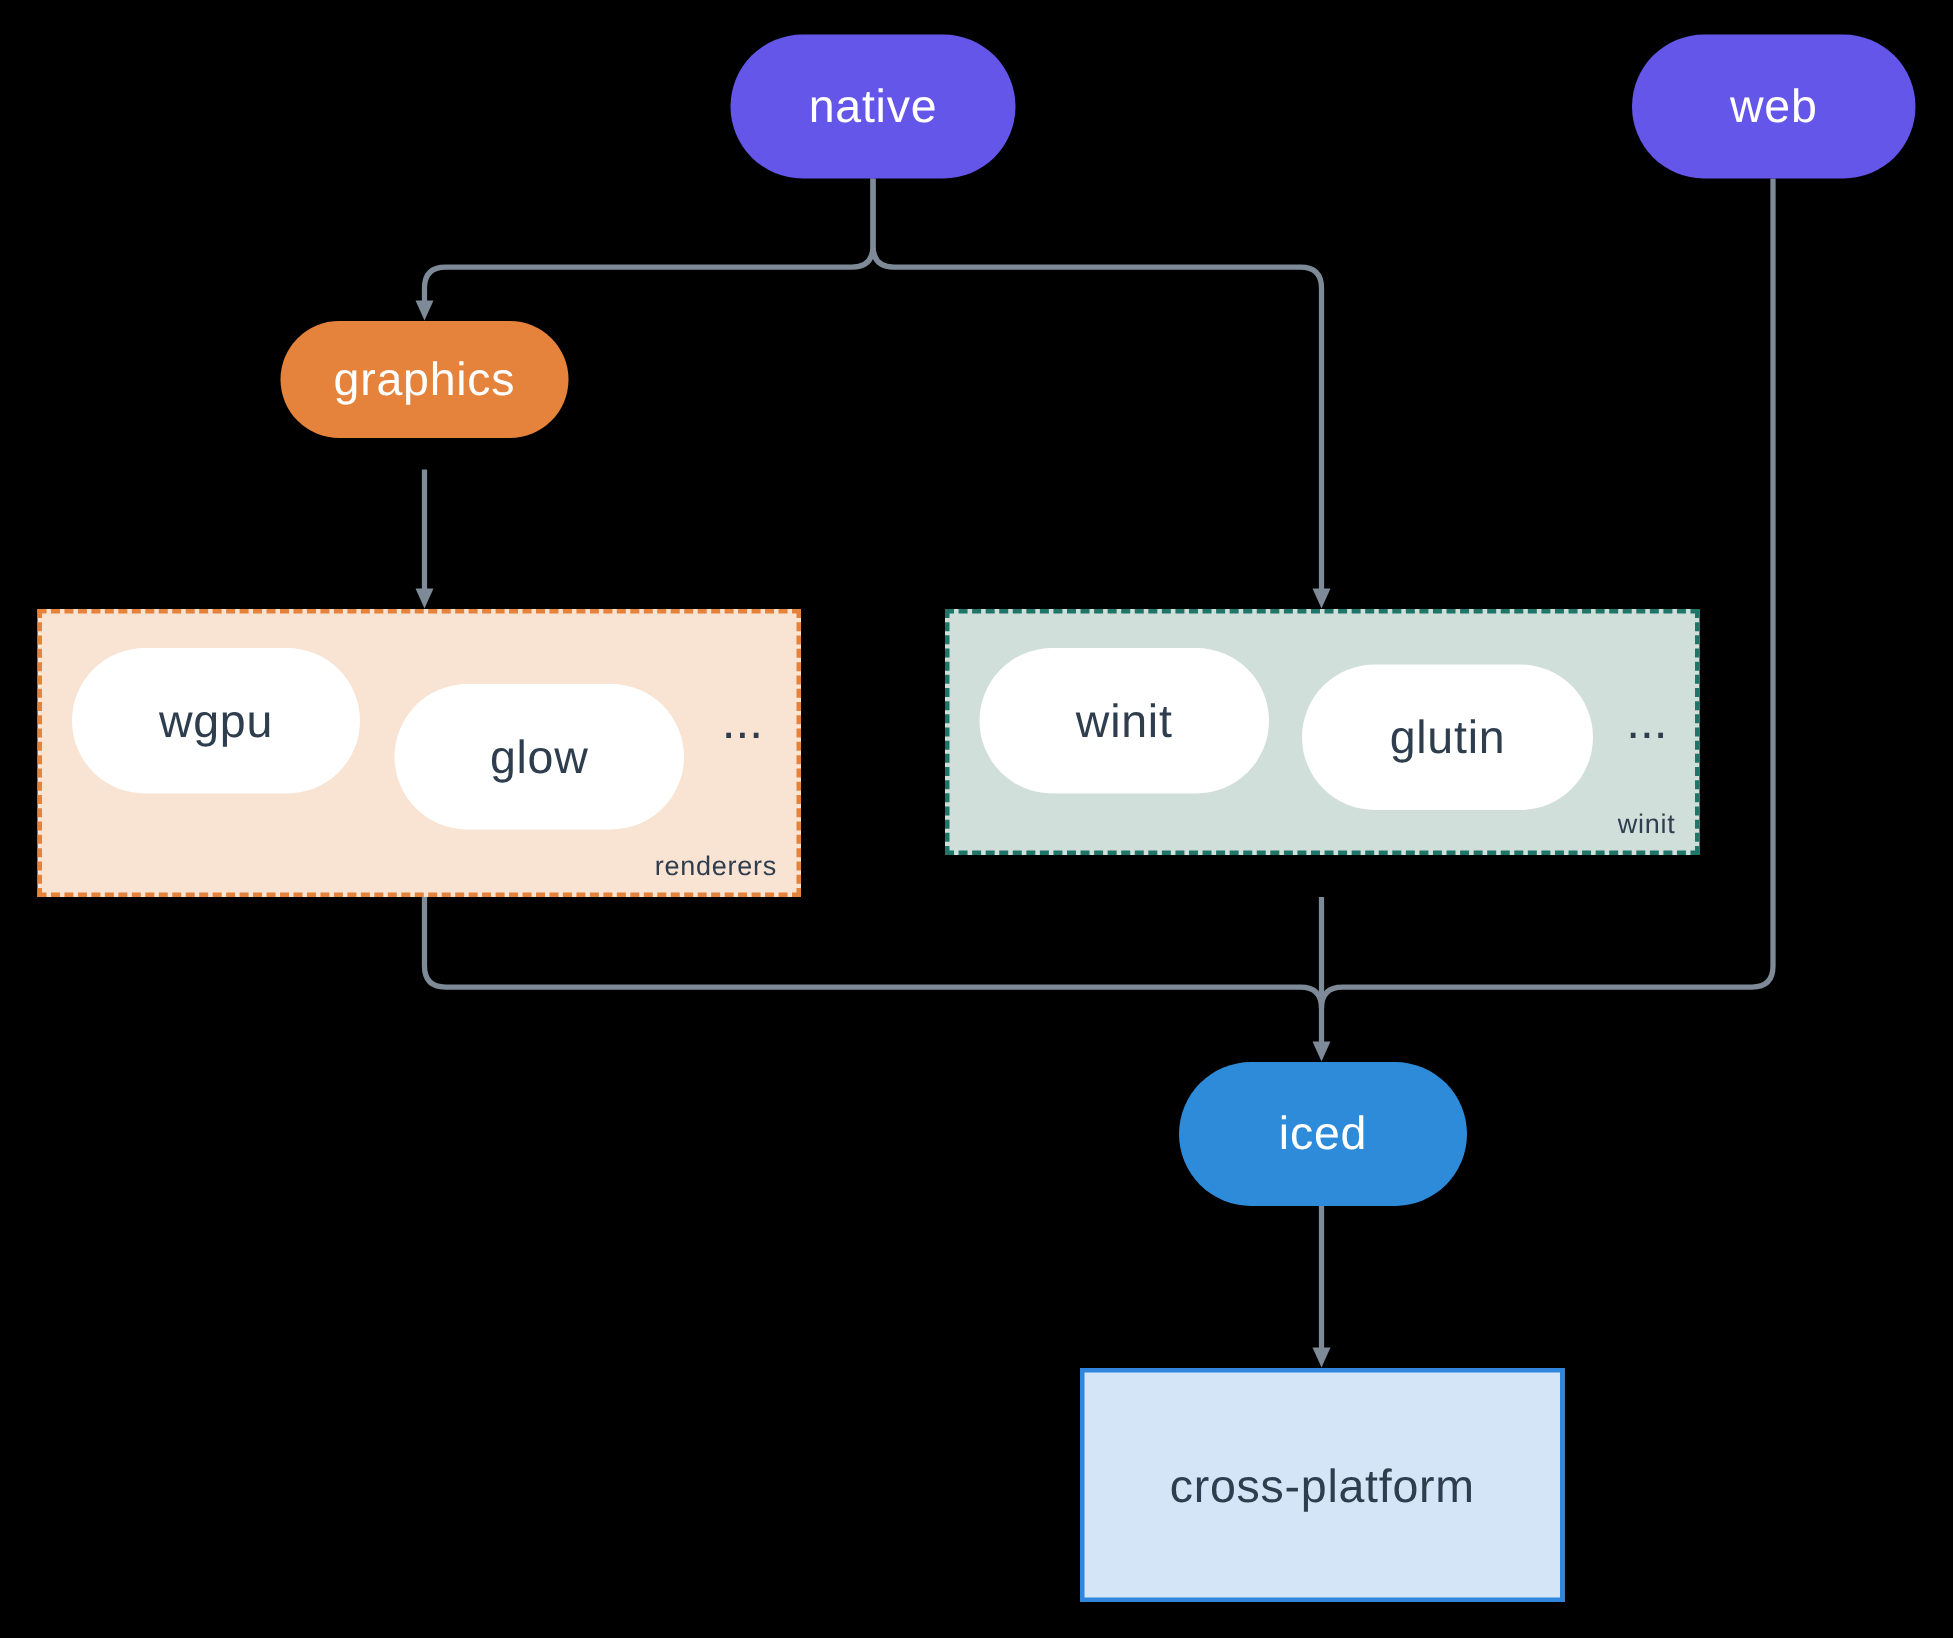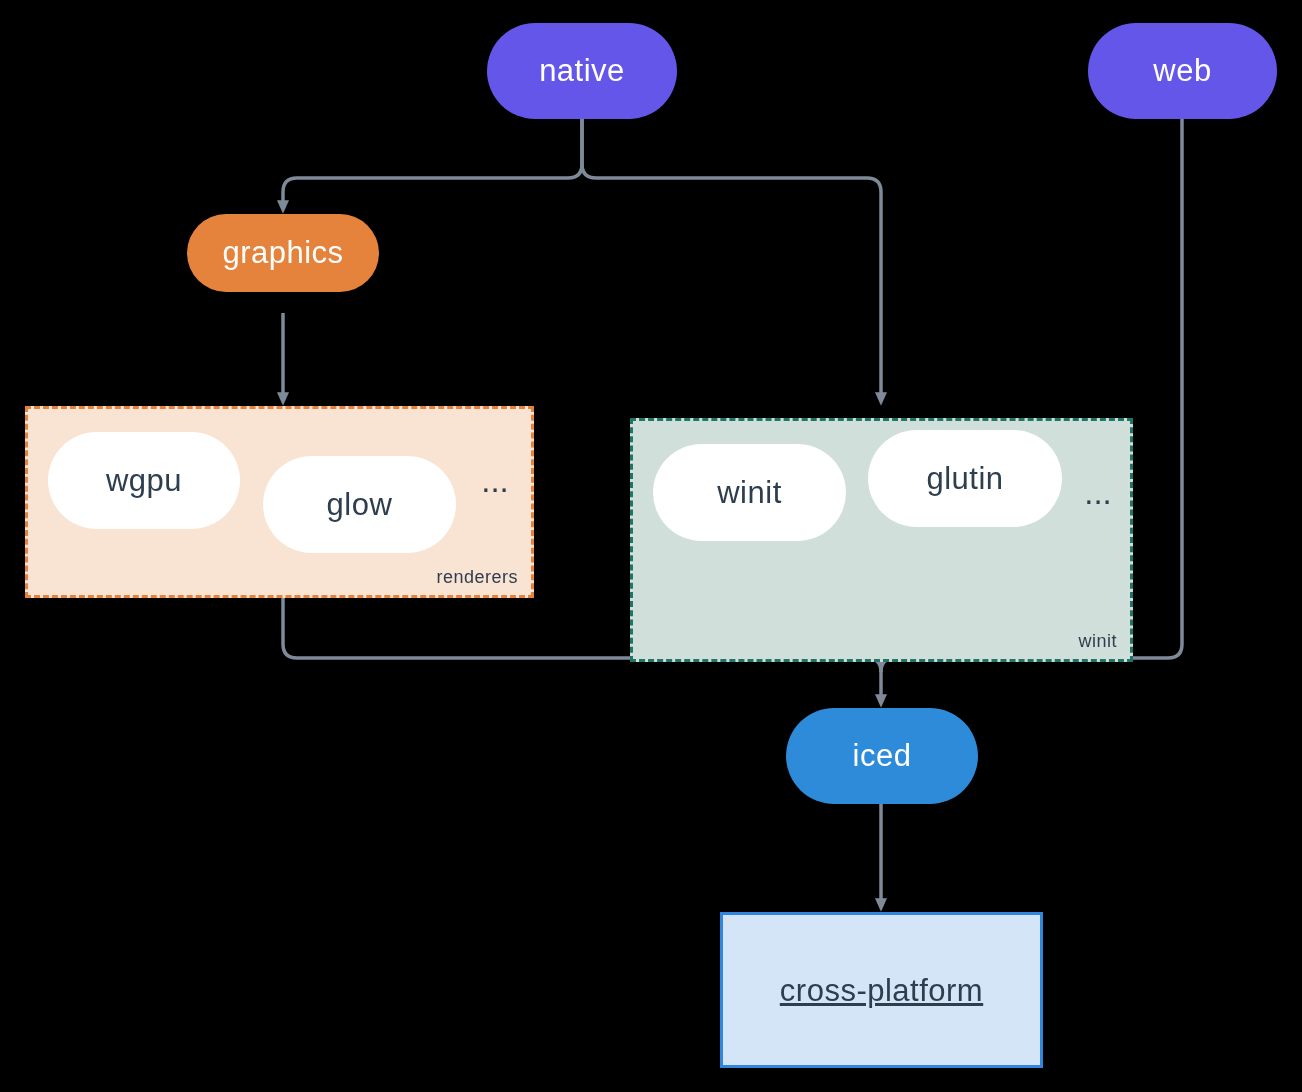--- a/index.html
+++ b/index.html
@@ -85,21 +85,20 @@
     border: 3px solid var(--app_border);
     background: var(--app_fill);
     color: var(--dark_text);
     display: flex;
     flex-direction: column;
     align-items: center;
     justify-content: center;
     font-size: 31px;
     line-height: 47px;
     letter-spacing: 0.5px;
-    text-decoration: underline;
   }
 </style>
 </head>
 <body>
 
 <div class="canvas">
 
   <svg class="edges" viewBox="0 0 1302 1092" xmlns="http://www.w3.org/2000/svg">
     <defs>
       <marker id="arrow" viewBox="0 0 12 12" refX="3" refY="6" markerWidth="16" markerHeight="16" markerUnits="userSpaceOnUse" orient="auto">
@@ -131,25 +130,25 @@
     <div class="inner-pill" style="left:20px; top:23px; width:192px; height:97px;">
       <span>wgpu</span>
     </div>
     <div class="inner-pill" style="left:235px; top:23px; width:193px; height:97px;margin-top:24px;">
       <span>glow</span>
     </div>
     <div class="ellipsis" style="left:437px; top:23px; width:60px; height:97px;">...</div>
     <div class="group-label">renderers</div>
   </div>
 
-  <div class="group group-shells" style="left:630px; top:406px; width:503px; height:244px;margin-top:12px;">
+  <div class="group group-shells" style="left:630px; top:406px; width:503px; height:164px;">
     <div class="inner-pill" style="left:20px; top:23px; width:193px; height:97px;">
       <span>winit</span>
     </div>
-    <div class="inner-pill" style="left:235px; top:9px; width:194px; height:97px;">
+    <div class="inner-pill" style="left:235px; top:34px; width:194px; height:97px;">
       <span>glutin</span>
     </div>
     <div class="ellipsis" style="left:435px; top:23px; width:60px; height:97px;">...</div>
     <div class="group-label">winit</div>
   </div>
 
   <div class="pill pill-blue" style="left:786px; top:708px; width:192px; height:96px;">
     <span>iced</span>
   </div>
 

